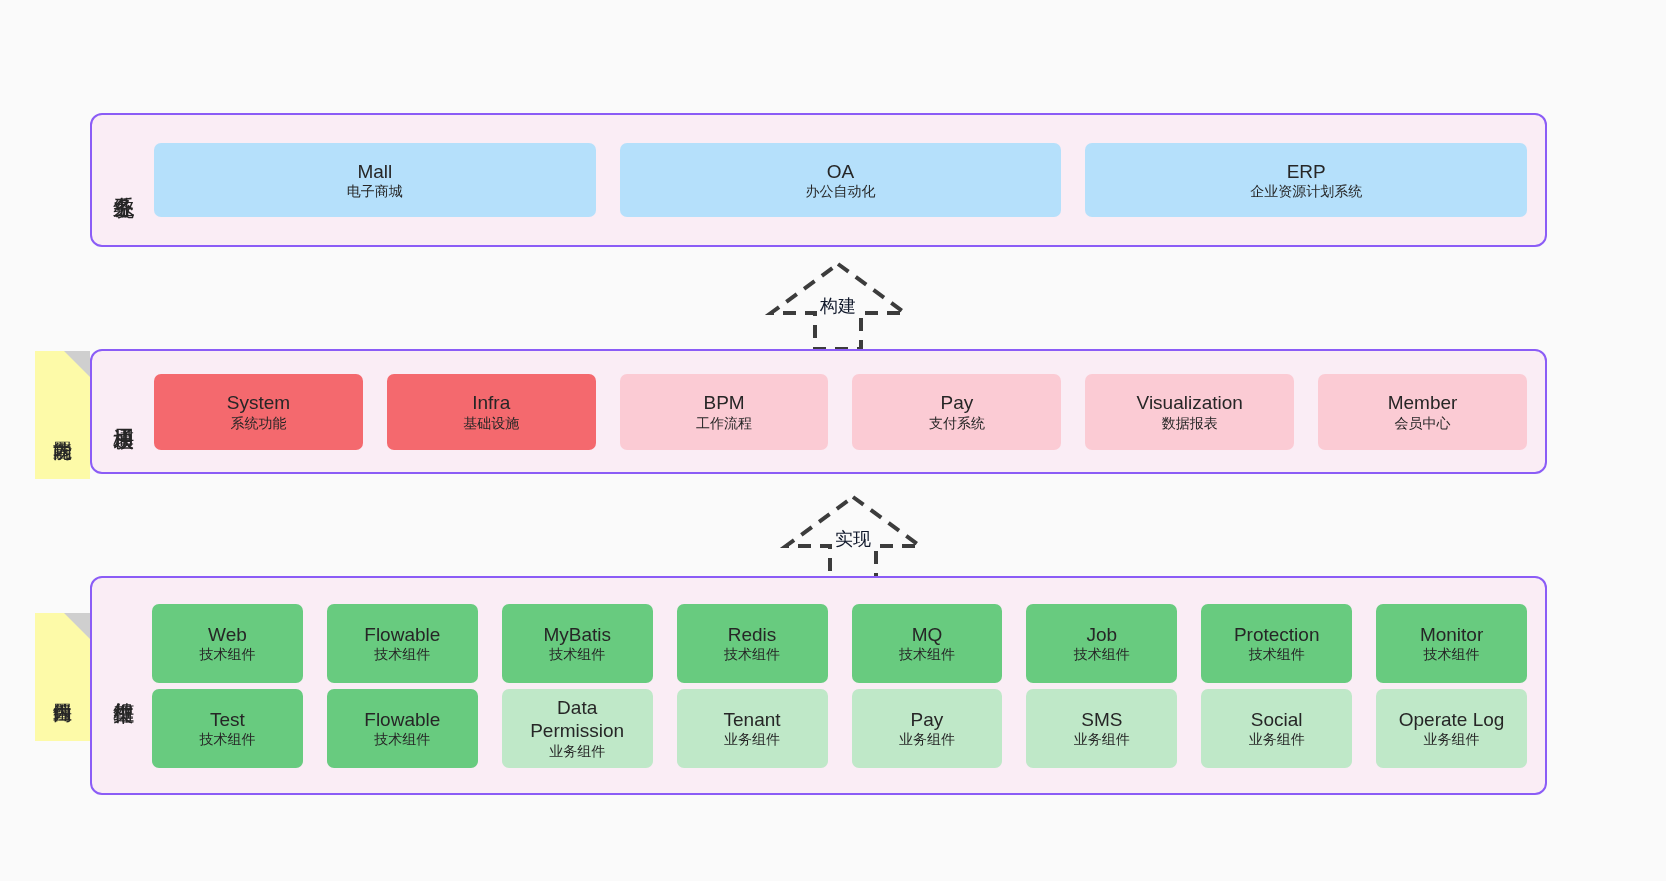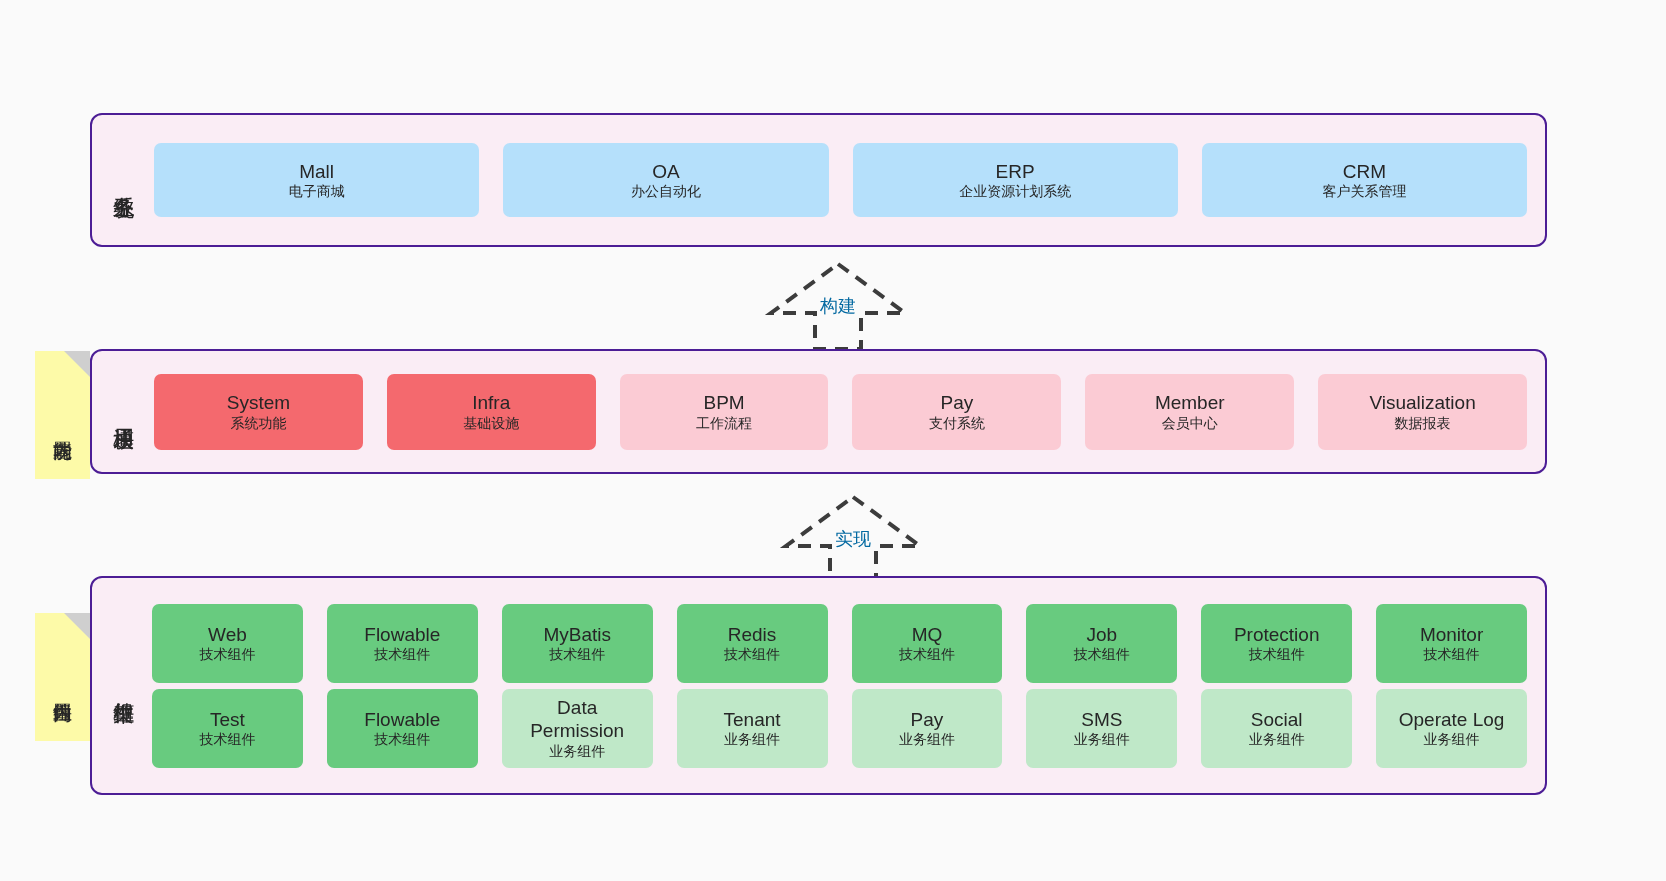--- a/index.html
+++ b/index.html
@@ -17,21 +17,21 @@
     width: 1666px;
     height: 881px;
     background: #fafafa;
   }
 
   
   .layer {
     position: absolute;
     box-sizing: border-box;
     background: #faedf5;
-    border: 2px solid #4c1d95;
+    border: 2px solid #8b5cf6;
     border-radius: 12px;
     display: flex;
     flex-direction: row;
     align-items: stretch;
   }
 
   .layer-title {
     flex: 0 0 auto;
     width: 40px;
     display: flex;
@@ -137,21 +137,21 @@
     width: 160px;
     height: 92px;
   }
   .arrow svg { display: block; }
   .arrow-label {
     position: absolute;
     left: 50%;
     transform: translateX(-50%);
     top: 34px;
     font-size: 18px;
-    color: #0369a1;
+    color: #0f172a;
     background: #fafafa;
     padding: 1px 3px;
     white-space: nowrap;
   }
   #arrow-build     { left: 758px; top: 259px; }
   #arrow-implement { left: 773px; top: 492px; }
 </style>
 </head>
 <body>
 
@@ -166,24 +166,20 @@
           <span class="cn">电子商城</span>
         </div>
         <div class="card c-blue">
           <span class="en">OA</span>
           <span class="cn">办公自动化</span>
         </div>
         <div class="card c-blue">
           <span class="en">ERP</span>
           <span class="cn">企业资源计划系统</span>
         </div>
-        <div class="card c-blue">
-          <span class="en">CRM</span>
-          <span class="cn">客户关系管理</span>
-        </div>
       </div>
     </div>
   </div>
 
   <div class="arrow" id="arrow-build">
     <svg width="160" height="92" viewBox="0 0 160 92">
       <path d="M 80 5 L 147 54 L 103 54 L 103 90 L 57 90 L 57 54 L 13 54 Z" fill="none" stroke="#3c3c3c" stroke-width="4" stroke-dasharray="13 9" stroke-linejoin="miter" stroke-linecap="butt"></path>
     </svg>
     <span class="arrow-label">构建</span>
   </div>
@@ -206,26 +202,26 @@
         </div>
         <div class="card c-pink">
           <span class="en">BPM</span>
           <span class="cn">工作流程</span>
         </div>
         <div class="card c-pink">
           <span class="en">Pay</span>
           <span class="cn">支付系统</span>
         </div>
         <div class="card c-pink">
+          <span class="en">Visualization</span>
+          <span class="cn">数据报表</span>
+        </div>
+        <div class="card c-pink">
           <span class="en">Member</span>
           <span class="cn">会员中心</span>
-        </div>
-        <div class="card c-pink">
-          <span class="en">Visualization</span>
-          <span class="cn">数据报表</span>
         </div>
       </div>
     </div>
   </div>
 
   <div class="arrow" id="arrow-implement">
     <svg width="160" height="92" viewBox="0 0 160 92">
       <path d="M 80 5 L 147 54 L 103 54 L 103 90 L 57 90 L 57 54 L 13 54 Z" fill="none" stroke="#3c3c3c" stroke-width="4" stroke-dasharray="13 9" stroke-linejoin="miter" stroke-linecap="butt"></path>
     </svg>
     <span class="arrow-label">实现</span>

